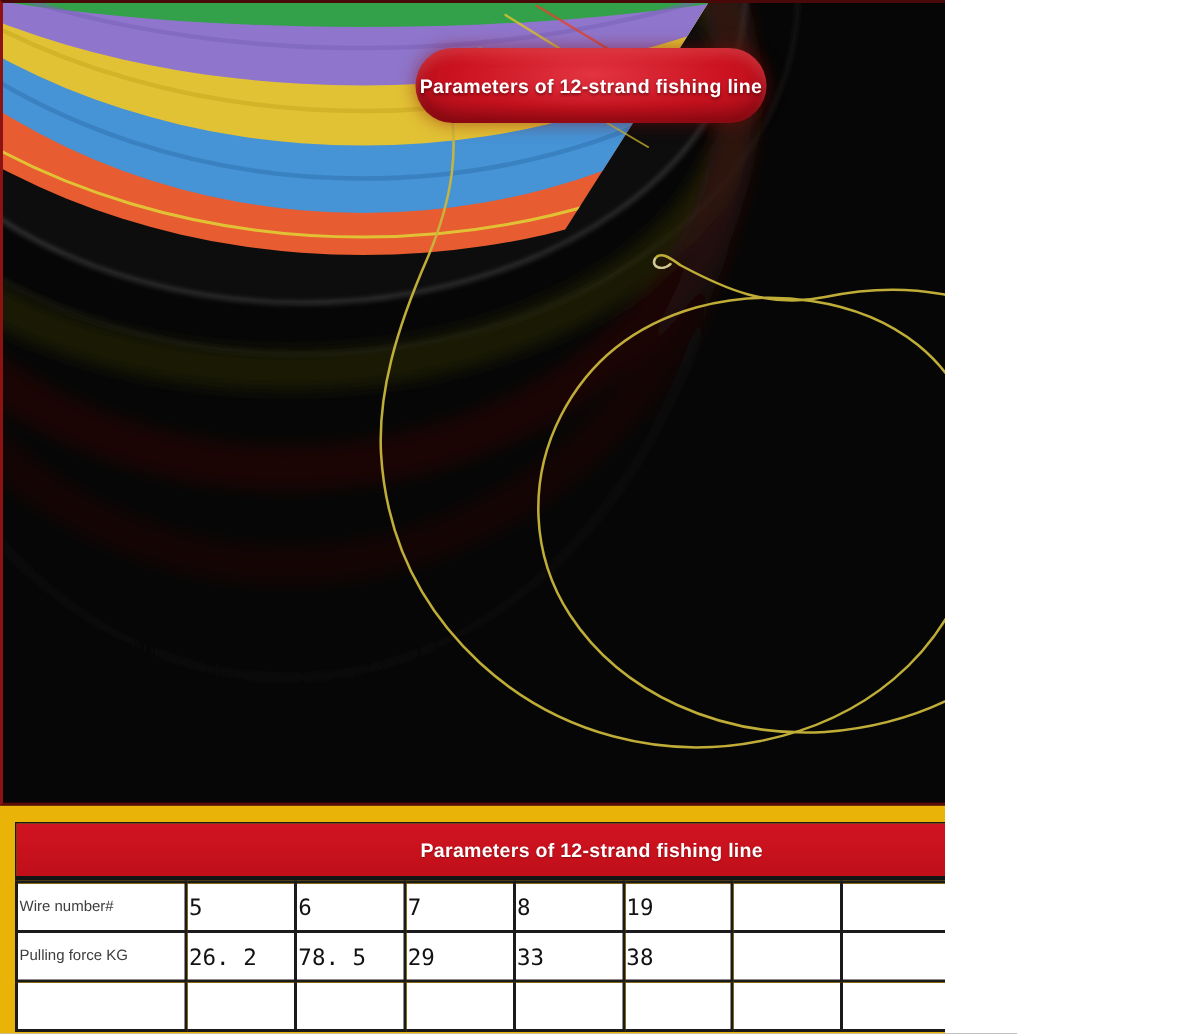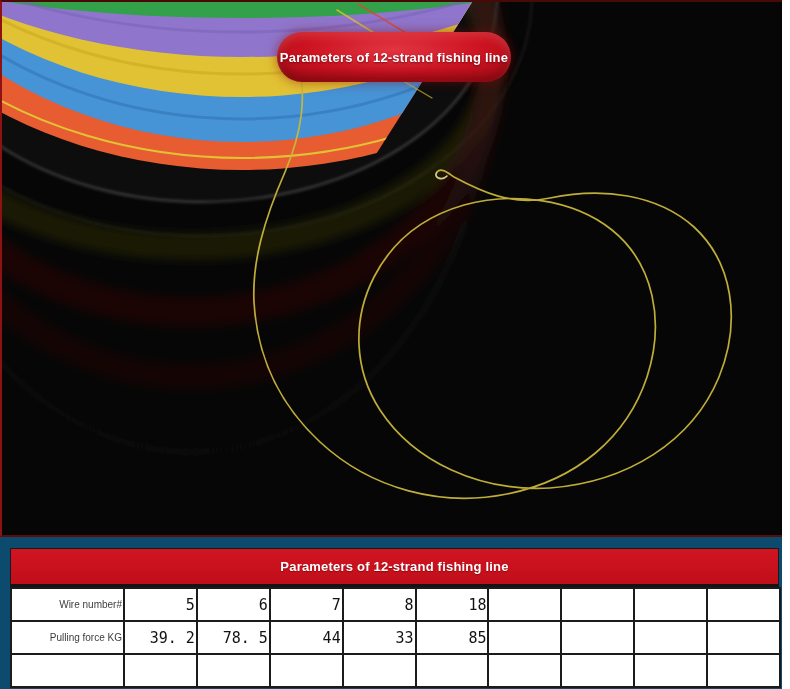--- a/index.html
+++ b/index.html
@@ -1,16 +1,16 @@
 <!DOCTYPE html>
 <html><head>
 <meta charset="utf-8">
 <style>
   html,body{margin:0;padding:0;background:#ffffff;}
-  .stage{position:relative;width:782px;height:689px;overflow:hidden;background:#0c4a6e;
+  .stage{position:relative;width:630px;height:689px;overflow:hidden;background:#eab308;
          font-family:"Liberation Sans",sans-serif;text-decoration:underline;}
 
   
   .photo{position:absolute;left:0;top:0;width:790px;height:537px;background:#060606;
          border:2px solid #4a0909;border-left-color:#8d1212;border-bottom-color:#5c0b0b;
          box-sizing:border-box;}
   .photo svg{display:block;width:100%;height:100%;}
 
   .badge{position:absolute;left:275px;top:30px;width:234px;height:50px;border-radius:25px;
          background:radial-gradient(ellipse at 50% 35%, #e23442 0%, #cb1220 55%, #a70d1a 100%);
@@ -21,21 +21,21 @@
               text-shadow:0 1px 2px rgba(60,0,0,.6);}
 
   
   .spec{position:absolute;left:10px;top:548px;width:769px;}
   .spec-header{height:35px;background:linear-gradient(#d11421,#c00f1a);
                border:1px solid #1a1a1a;border-bottom:3px solid #141414;
                display:flex;align-items:center;justify-content:center;}
   .spec-header span{color:#fff;font-weight:bold;font-size:13px;letter-spacing:.2px;
                     text-shadow:0 1px 1px rgba(80,0,0,.5);}
   table.spec-table{border-collapse:collapse;table-layout:fixed;width:769px;}
-  .spec-table td{border:2px solid #1b1b1b;height:29px;text-align:right;vertical-align:middle;
+  .spec-table td{border:2px solid #1b1b1b;height:29px;text-align:left;vertical-align:middle;
                  background:#ffffff;overflow:hidden;}
   .row-label{font-size:10px;color:#3d3d3d;}
   tr:nth-child(3) .row-label{font-size:12px;color:#2e2e2e;padding-left:10px;}
   .cell-val{font-family:"DejaVu Sans Mono",monospace;font-size:15px;color:#121212;}
 </style>
 </head>
 <body>
 
 <div class="stage">
 
@@ -121,33 +121,33 @@
         <col style="width:113px">
         <col span="9" style="width:72.9px">
       </colgroup>
       <tbody>
         <tr>
           <td class="row-label">Wire number#</td>
           <td class="cell-val">5</td>
           <td class="cell-val">6</td>
           <td class="cell-val">7</td>
           <td class="cell-val">8</td>
-          <td class="cell-val">18</td>
+          <td class="cell-val">19</td>
           <td class="cell-val"></td>
           <td class="cell-val"></td>
           <td class="cell-val"></td>
           <td class="cell-val"></td>
         </tr>
         <tr>
           <td class="row-label">Pulling force KG</td>
-          <td class="cell-val">39. 2</td>
+          <td class="cell-val">26. 2</td>
           <td class="cell-val">78. 5</td>
-          <td class="cell-val">44</td>
+          <td class="cell-val">29</td>
           <td class="cell-val">33</td>
-          <td class="cell-val">85</td>
+          <td class="cell-val">38</td>
           <td class="cell-val"></td>
           <td class="cell-val"></td>
           <td class="cell-val"></td>
           <td class="cell-val"></td>
         </tr>
         <tr>
           <td class="row-label"></td>
           <td class="cell-val"></td>
           <td class="cell-val"></td>
           <td class="cell-val"></td>

